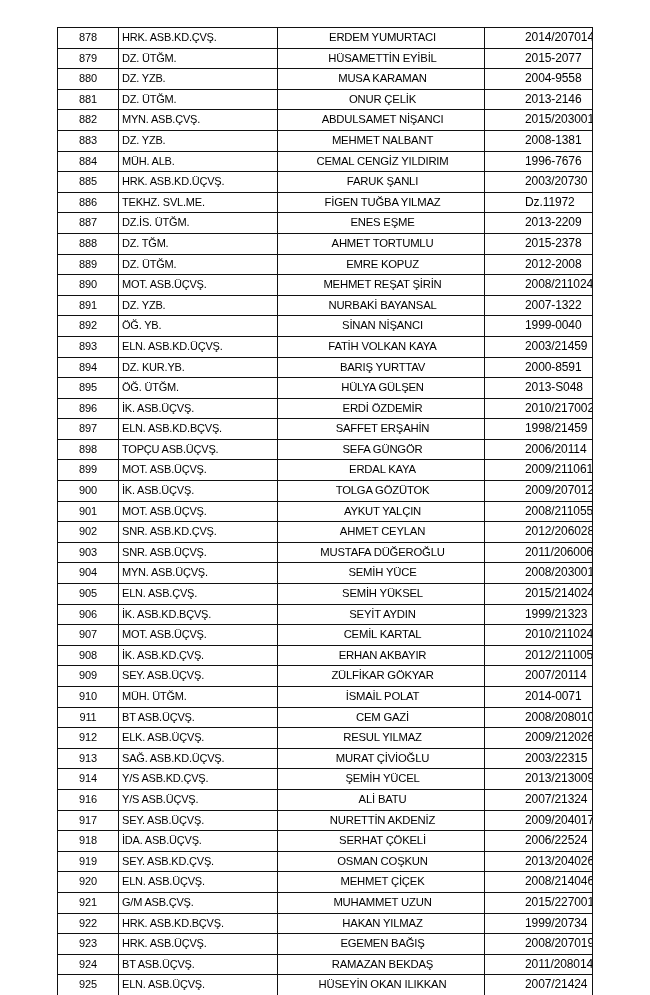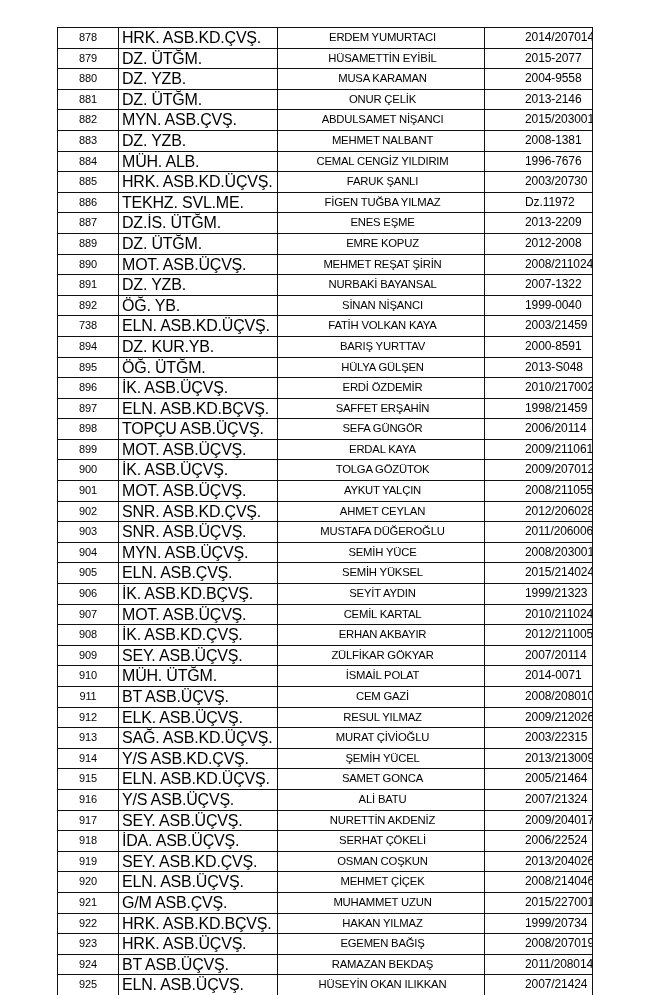--- a/index.html
+++ b/index.html
@@ -46,21 +46,21 @@
     overflow: hidden;
     vertical-align: middle;
     letter-spacing: -0.15px;
   }
   #roster-table td.seq {
     text-align: center;
     padding-left: 0;
     font-size: 11px;
   }
   #roster-table td.rank {
-    font-size: 16px;
+    font-size: 11px;
     letter-spacing: -0.2px;
   }
   #roster-table td.name {
     font-size: 11.3px;
     letter-spacing: -0.2px;
     text-align: center;
   }
   #roster-table td.reg {
     font-size: 12px;
     letter-spacing: -0.1px;
@@ -133,20 +133,26 @@
           <td class="name">FİGEN TUĞBA YILMAZ</td>
           <td class="reg">Dz.11972</td>
         </tr>
         <tr>
           <td class="seq">887</td>
           <td class="rank">DZ.İS. ÜTĞM.</td>
           <td class="name">ENES EŞME</td>
           <td class="reg">2013-2209</td>
         </tr>
         <tr>
+          <td class="seq">888</td>
+          <td class="rank">DZ. TĞM.</td>
+          <td class="name">AHMET TORTUMLU</td>
+          <td class="reg">2015-2378</td>
+        </tr>
+        <tr>
           <td class="seq">889</td>
           <td class="rank">DZ. ÜTĞM.</td>
           <td class="name">EMRE KOPUZ</td>
           <td class="reg">2012-2008</td>
         </tr>
         <tr>
           <td class="seq">890</td>
           <td class="rank">MOT. ASB.ÜÇVŞ.</td>
           <td class="name">MEHMET REŞAT ŞİRİN</td>
           <td class="reg">2008/211024</td>
@@ -157,21 +163,21 @@
           <td class="name">NURBAKİ BAYANSAL</td>
           <td class="reg">2007-1322</td>
         </tr>
         <tr>
           <td class="seq">892</td>
           <td class="rank">ÖĞ. YB.</td>
           <td class="name">SİNAN NİŞANCI</td>
           <td class="reg">1999-0040</td>
         </tr>
         <tr>
-          <td class="seq">738</td>
+          <td class="seq">893</td>
           <td class="rank">ELN. ASB.KD.ÜÇVŞ.</td>
           <td class="name">FATİH VOLKAN KAYA</td>
           <td class="reg">2003/21459</td>
         </tr>
         <tr>
           <td class="seq">894</td>
           <td class="rank">DZ. KUR.YB.</td>
           <td class="name">BARIŞ YURTTAV</td>
           <td class="reg">2000-8591</td>
         </tr>
@@ -287,26 +293,20 @@
           <td class="seq">913</td>
           <td class="rank">SAĞ. ASB.KD.ÜÇVŞ.</td>
           <td class="name">MURAT ÇİVİOĞLU</td>
           <td class="reg">2003/22315</td>
         </tr>
         <tr>
           <td class="seq">914</td>
           <td class="rank">Y/S  ASB.KD.ÇVŞ.</td>
           <td class="name">ŞEMİH YÜCEL</td>
           <td class="reg">2013/213009</td>
-        </tr>
-        <tr>
-          <td class="seq">915</td>
-          <td class="rank">ELN. ASB.KD.ÜÇVŞ.</td>
-          <td class="name">SAMET GONCA</td>
-          <td class="reg">2005/21464</td>
         </tr>
         <tr>
           <td class="seq">916</td>
           <td class="rank">Y/S  ASB.ÜÇVŞ.</td>
           <td class="name">ALİ BATU</td>
           <td class="reg">2007/21324</td>
         </tr>
         <tr>
           <td class="seq">917</td>
           <td class="rank">SEY. ASB.ÜÇVŞ.</td>

